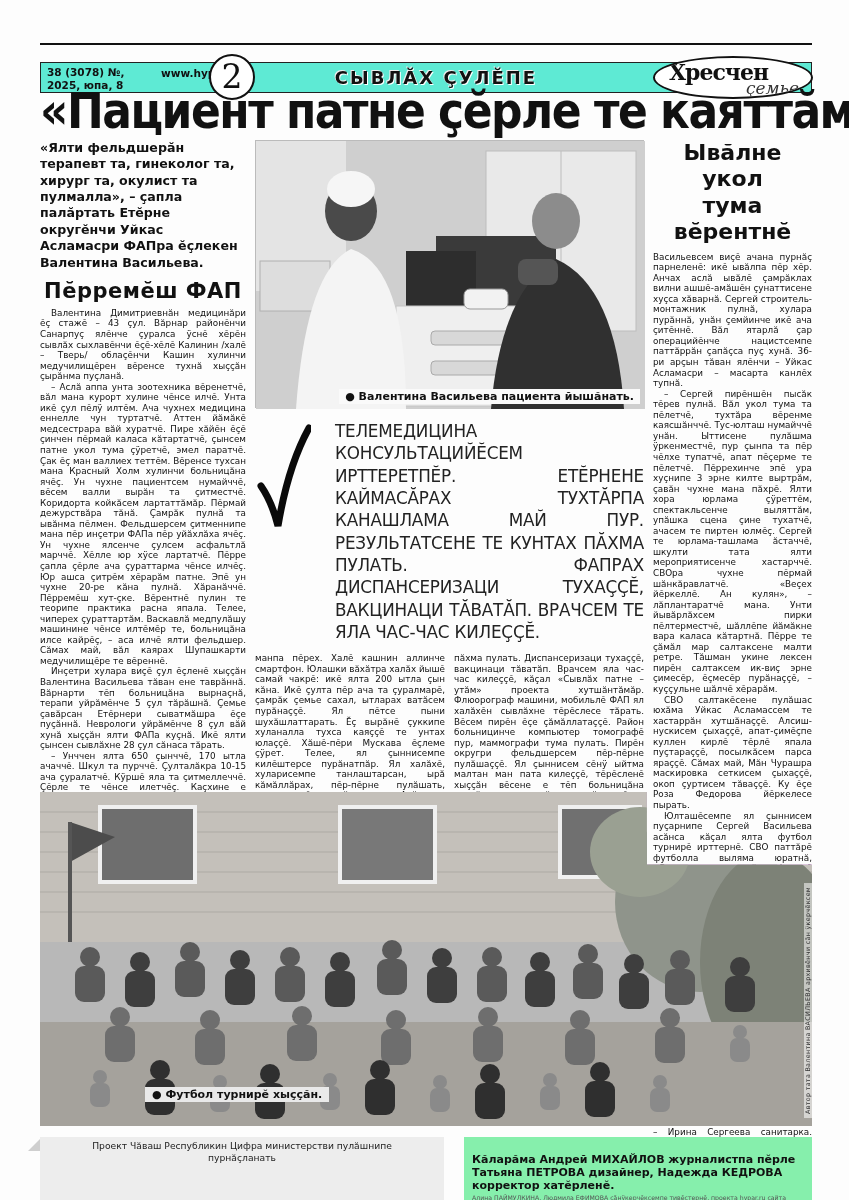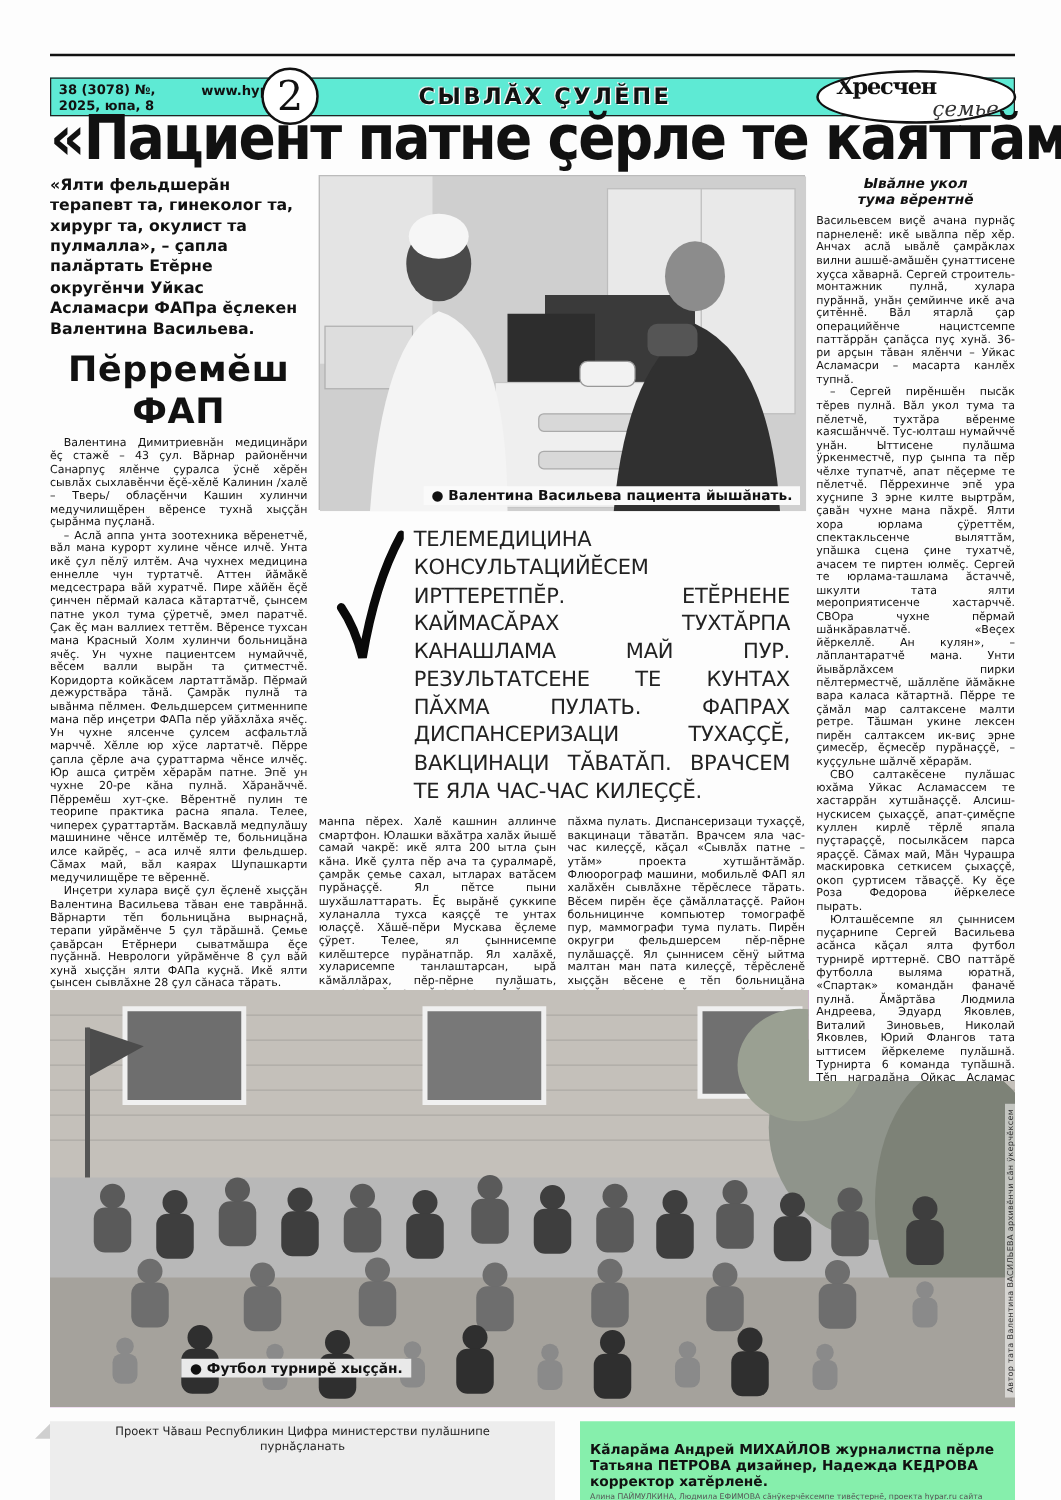--- a/index.html
+++ b/index.html
@@ -13,47 +13,47 @@
   .issue { position:absolute; left:6px; top:3px; font-size:10.5px; font-weight:bold; line-height:1.2; white-space:pre-line; }
   .website { position:absolute; left:120px; top:4px; font-size:10.5px; font-weight:bold; }
   .page-oval { position:absolute; left:168px; top:-9px; width:46px; height:46px; background:#fff;
                border:2px solid #111; border-radius:50%; text-align:center;
                font-family:"DejaVu Serif", serif; font-size:33px; line-height:42px; }
   .rubric { position:absolute; left:0; right:0; top:4px; text-align:center; font-size:18px;
             font-weight:bold; letter-spacing:2px; text-shadow:1px 1px 0 #fff, -1px -1px 0 #eee;padding-left:20px; }
   .logo-oval { position:absolute; right:-2px; top:-7px; width:160px; height:43px; background:#fff;
                border:2px solid #111; border-radius:50%; overflow:hidden; }
   .logo-main { position:absolute; left:14px; top:1px; font-family:"DejaVu Serif", serif;
-               font-weight:bold; font-size:18px; letter-spacing:-1px; }
+               font-weight:bold; font-size:22px; letter-spacing:-1px; }
   .logo-sub  { position:absolute; right:12px; bottom:-1px; font-family:"DejaVu Serif", serif;
                font-style:italic; font-size:17px; color:#333; }
 
   
   .headline { position:absolute; top:82px; left:40px; width:650px; font-size:44px; font-weight:bold;
               letter-spacing:-1.5px; white-space:nowrap; transform:scaleY(1.12); transform-origin:top left; }
 
   
   .content { position:absolute; top:140px; left:40px; width:772px; display:flex; gap:9px; }
   .col1 { width:206px; }
   .middle { width:389px; }
   .col4 { width:159px; }
 
   .lead { font-weight:bold; font-size:12.6px; line-height:1.3; text-align:left; margin-bottom:8px; }
-  .h-fap { text-align:center; font-size:28px; font-weight:bold; margin:2px 0 5px; letter-spacing:0.5px; }
-  .h-right { text-align:center; font-size:11px; font-weight:bold; line-height:1.2; margin-bottom:6px;font-style:italic; }
+  .h-fap { text-align:center; font-size:21px; font-weight:bold; margin:2px 0 5px; letter-spacing:0.5px; }
+  .h-right { text-align:center; font-size:22px; font-weight:bold; line-height:1.2; margin-bottom:6px; }
   p.body { font-size:8.8px; line-height:1.2; text-align:justify; text-indent:11px; }
   p.body.noind { text-indent:0; }
 
   
   .photo1 { position:relative; width:389px; height:268px; background:#c9c9c9; border:1px solid #bbb; }
   .caption1 { position:absolute; right:3px; bottom:3px; background:#fafafa; font-size:11px;
               font-weight:bold; padding:1px 6px; }
 
   
-  .quote { display:flex; gap:8px; margin:12px 12px 10px; }
+  .quote { display:flex; gap:24px; margin:12px 0 10px; }
   .check { flex:0 0 56px; padding-top:4px; }
   .quote-text { font-size:16.8px; line-height:1.33; letter-spacing:-0.2px; color:#222; text-align:justify; }
 
   .two-cols { display:flex; gap:9px; }
   .two-cols .c { width:190px; }
 
   
   .photo2 { position:absolute; top:792px; left:40px; width:772px; height:334px; background:#d946ef;
             clip-path:polygon(0 0, 78.6% 0, 78.6% 21.8%, 100% 21.8%, 100% 100%, 0 100%); }
   .caption2 { position:absolute; left:105px; bottom:24px; background:#e9e9e9; font-size:11px;

